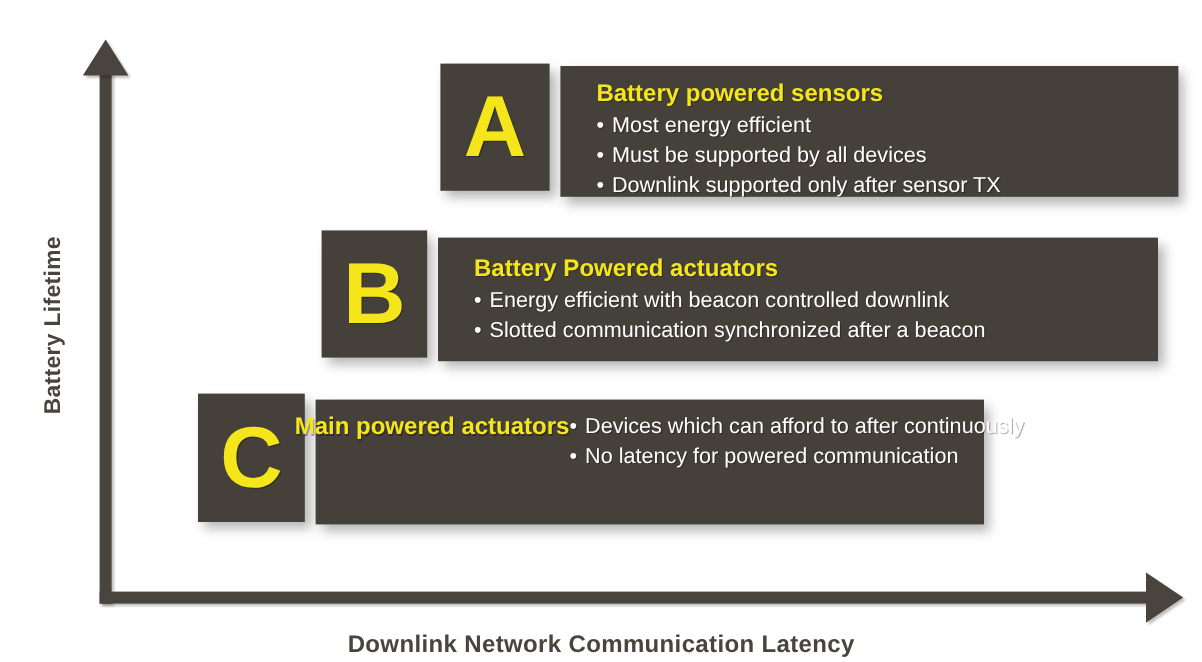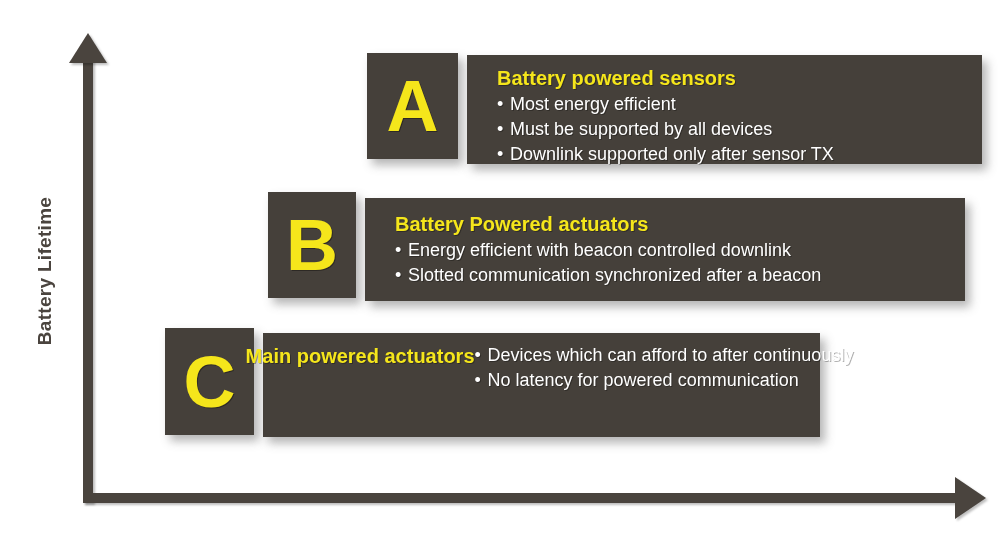--- a/index.html
+++ b/index.html
@@ -149,20 +149,21 @@
 <body>
 
 <div id="stage">
 
   <div id="y-axis-line" class="axis-line"></div>
   <div id="y-axis-arrow"></div>
   <div id="x-axis-line" class="axis-line"></div>
   <div id="x-axis-arrow"></div>
 
   <div id="y-axis-title" class="axis-title">Battery Lifetime</div>
+  <div id="x-axis-title" class="axis-title">Downlink Network Communication Latency</div>
 
   <div id="row-a-letter" class="letter-box">
     <span class="letter-glyph">A</span>
   </div>
   <div id="row-a-panel" class="text-panel">
     <div class="panel-heading">Battery powered sensors</div>
     <ul class="bullet-list">
       <li class="bullet-item"><span class="dot">•</span><span>Most energy efficient</span></li>
       <li class="bullet-item"><span class="dot">•</span><span>Must be supported by all devices</span></li>
       <li class="bullet-item"><span class="dot">•</span><span>Downlink supported only after sensor TX</span></li>

